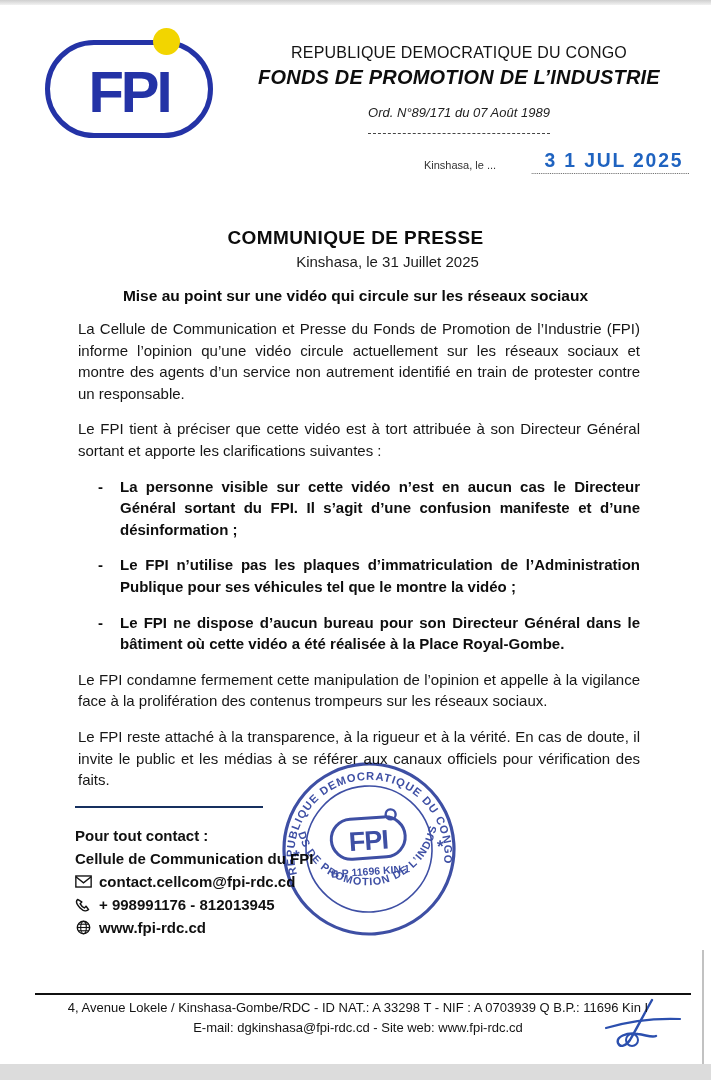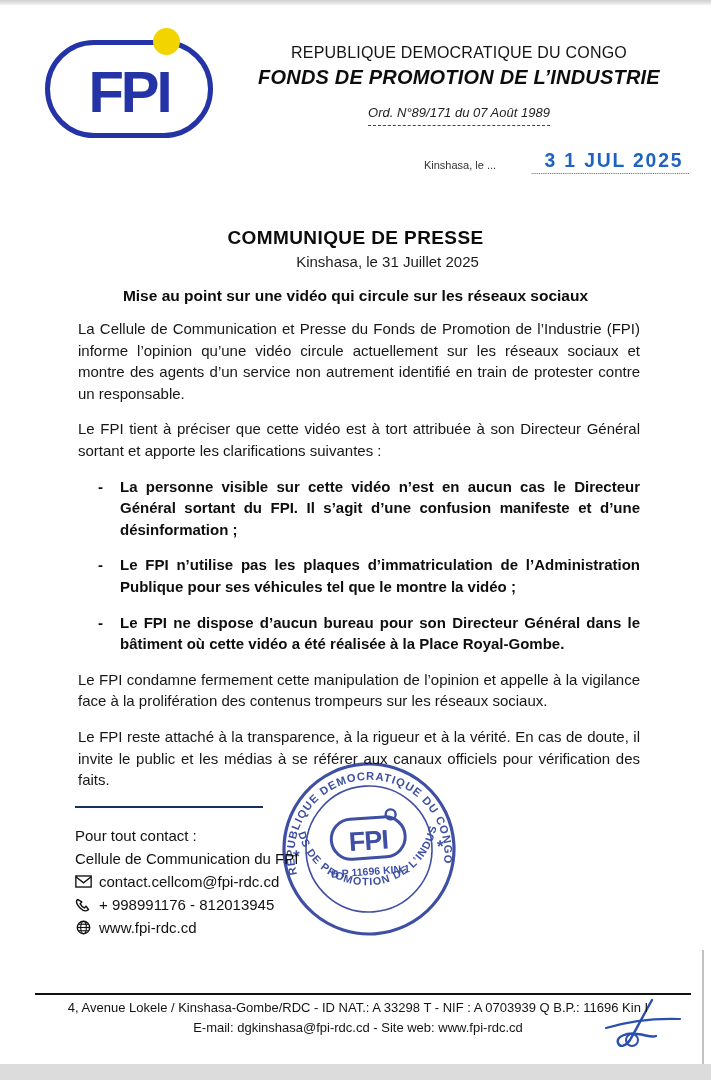--- a/index.html
+++ b/index.html
@@ -16,21 +16,21 @@
   .logo{position:absolute;left:45px;top:40px;width:168px;height:98px;}
   .logo .stadium{position:absolute;inset:0;border:5px solid #2433a6;border-radius:49px;}
   .logo .letters{position:absolute;inset:0;display:flex;align-items:center;justify-content:center;
     font-weight:900;font-size:58px;letter-spacing:-3px;color:#2433a6;padding-top:4px;}
   .logo .dot{position:absolute;left:108px;top:-12px;width:27px;height:27px;border-radius:50%;
     background:#f2d500;z-index:2;}
   .header-text{position:absolute;left:222px;top:44px;width:474px;text-align:center;}
   .hdr-country{font-size:16px;letter-spacing:.2px;color:#141414;}
   .hdr-org{font-size:20px;font-weight:bold;font-style:italic;margin-top:4px;color:#0d0d0d;letter-spacing:.2px;}
   .hdr-ord{display:inline-block;font-size:13px;font-style:italic;margin-top:16px;color:#222;
-    border-bottom:1px dashed #444;padding-bottom:5px;}
+    border-bottom:1px dashed #444;padding-bottom:13px;}
 
   
   .dateline{position:absolute;right:22px;top:148px;display:flex;align-items:flex-end;gap:22px;}
   .dateline .prefix{font-size:11px;color:#333;padding-bottom:3px;}
   .dateline .stamp{font-size:21px;font-weight:bold;color:#1f63c0;letter-spacing:2px;
     border-bottom:1px dotted #666;padding:0 6px 1px 14px;transform:scaleX(.92);transform-origin:right bottom;}
 
   
   .doc-title{position:absolute;top:227px;left:0;width:100%;text-align:center;
     font-size:19px;font-weight:bold;letter-spacing:.4px;color:#0c0c0c;}
@@ -41,21 +41,21 @@
   
   .body-block{position:absolute;left:78px;top:318px;width:562px;font-size:15px;
     line-height:21.6px;text-align:justify;color:#161616;}
   .body-block p{margin:0 0 14px 0;}
   .bullet-list{margin:4px 0 14px 0;}
   .bullet{display:flex;margin:0 0 14px 0;font-weight:bold;color:#0e0e0e;}
   .bullet .marker{width:22px;flex:0 0 22px;text-align:left;padding-left:20px;box-sizing:content-box;}
   .bullet .btxt{flex:1;text-align:justify;}
 
   
-  .contact{position:absolute;left:75px;top:806px;width:330px;font-size:15px;font-weight:normal;color:#111;}
+  .contact{position:absolute;left:75px;top:806px;width:330px;font-size:15px;font-weight:bold;color:#111;}
   .sig-line{width:188px;border-top:2px solid #16305f;margin-bottom:16px;}
   .contact-row{display:flex;align-items:center;gap:7px;line-height:23px;}
   .contact-row.noicon{padding-left:0;}
   .cicon{width:17px;height:15px;flex:0 0 17px;display:inline-flex;}
   .cicon svg{width:100%;height:100%;}
 
   
   .stamp-wrap{position:absolute;left:280px;top:760px;width:178px;height:178px;
     mix-blend-mode:multiply;opacity:.95;}
 

